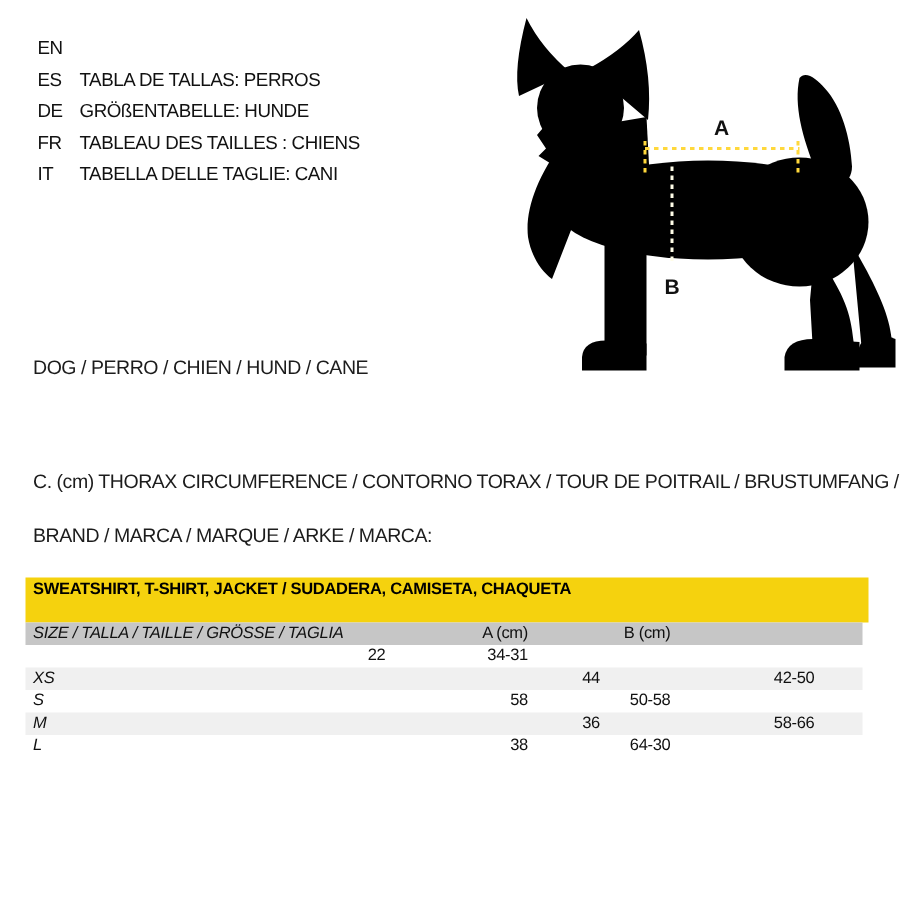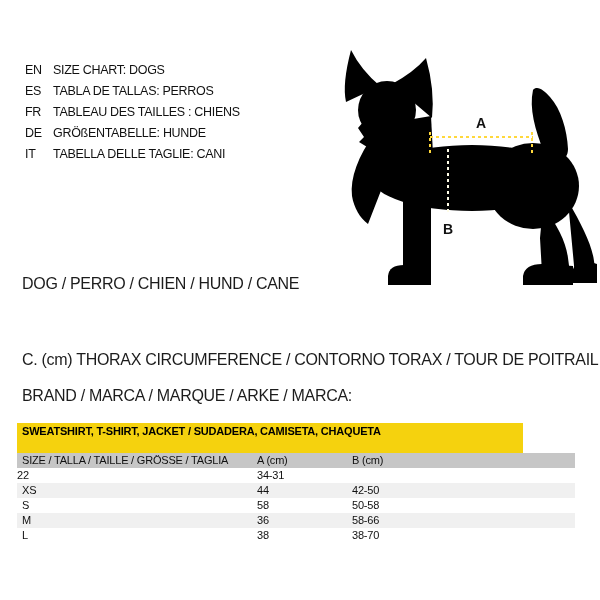--- a/index.html
+++ b/index.html
@@ -1,71 +1,70 @@
 <!DOCTYPE html>
 <html><head>
 <meta charset="utf-8">
 <style>
   * { margin: 0; padding: 0; box-sizing: border-box; }
   html, body { width: 600px; height: 600px; background: #ffffff; overflow: hidden; }
   body { font-family: "Liberation Sans", sans-serif; color: #111; position: relative; }
 
-  .page { position: absolute; inset: 0; background: #fff; margin-top: 38px; }
+  .page { position: absolute; inset: 0; background: #fff; }
 
   
   .lang-block { position: absolute; left: 25px; top: 21px; }
   .lang-row { display: flex; height: 21px; align-items: center; font-size: 12.5px; letter-spacing: -0.3px; white-space: nowrap; }
   .lang-code { width: 28px; flex: 0 0 28px; }
 
   
   .dog-fig { position: absolute; left: 330px; top: 0; width: 270px; height: 250px; }
   .meas-label { font-family: "Liberation Sans", sans-serif; font-weight: bold; font-size: 14px; fill: #111; }
 
   
-  .note { position: absolute; left: 22px; white-space: nowrap; font-size: 16px; letter-spacing: -0.3px; color: #1c1c1c; }
+  .note { position: absolute; left: 22px; white-space: nowrap; font-size: 13px; letter-spacing: -0.3px; color: #1c1c1c; }
   .note-dog   { top: 237px; }
   .note-a     { top: 296px; }
   .note-c     { top: 313px; }
   .note-brand { top: 349px; }
 
   
-  .band { position: absolute; left: 17px; top: 385px; width: 506px; height: 30px;
+  .band { position: absolute; left: 17px; top: 385px; width: 562px; height: 30px;
           background: #F5D20E; padding: 1px 0 0 5px; }
   .band div { font-size: 11px; font-weight: bold; line-height: 14px; letter-spacing: -0.2px; white-space: nowrap; color: #000; }
 
   
   .size-table { position: absolute; left: 17px; top: 415px; width: 558px; }
   .t-row { display: grid; grid-template-columns: 240px 95px 95px 1fr; height: 15px;
            font-size: 11px; line-height: 15px; letter-spacing: -0.2px; }
-  .t-row .c1 { padding-left: 5px; white-space: nowrap; }
-  .t-row .c2, .t-row .c3 { text-align: left; }
+  .t-row .c1 { padding-left: 5px; white-space: nowrap; font-style: italic; }
+  .t-row .c2, .t-row .c3 { text-align: right; }
   .t-head { background: #C6C6C6; }
-  .t-stripe { background: #F0F0F0; }
+  .t-stripe { background: #F0F0F0; gap: 48px; }
 </style>
 </head>
 <body>
 
 <div class="page">
 
   <div class="lang-block">
     <div class="lang-row">
       <span class="lang-code">EN</span>
-      <span class="lang-label">SIZE CHART: DOGS</span>
     </div>
     <div class="lang-row">
       <span class="lang-code">ES</span>
       <span class="lang-label">TABLA DE TALLAS: PERROS</span>
     </div>
     <div class="lang-row">
+      <span class="lang-code">DE</span>
+      <span class="lang-label">GRÖßENTABELLE: HUNDE</span>
+    </div>
+    <div class="lang-row">
       <span class="lang-code">FR</span>
       <span class="lang-label">TABLEAU DES TAILLES : CHIENS</span>
-    </div>
-    <div class="lang-row">
-      <span class="lang-code">DE</span>
-      <span class="lang-label">GRÖßENTABELLE: HUNDE</span>
     </div>
     <div class="lang-row">
       <span class="lang-code">IT</span>
       <span class="lang-label">TABELLA DELLE TAGLIE: CANI</span>
     </div>
   </div>
 
   <svg class="dog-fig" viewBox="0 0 270 250" aria-hidden="true">
     <g fill="#000000">
 
@@ -144,18 +143,18 @@
     </div>
     <div class="t-row t-stripe">
       <div class="c1">M</div>
       <div class="c2">36</div>
       <div class="c3">58-66</div>
       <div class="c4"></div>
     </div>
     <div class="t-row">
       <div class="c1">L</div>
       <div class="c2">38</div>
-      <div class="c3">38-70</div>
+      <div class="c3">64-30</div>
       <div class="c4"></div>
     </div>
   </div>
 
 </div>
 
 </body></html>

